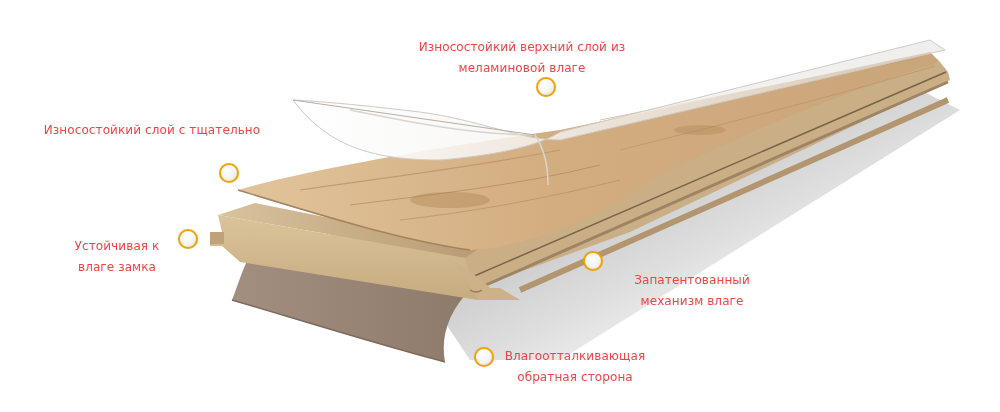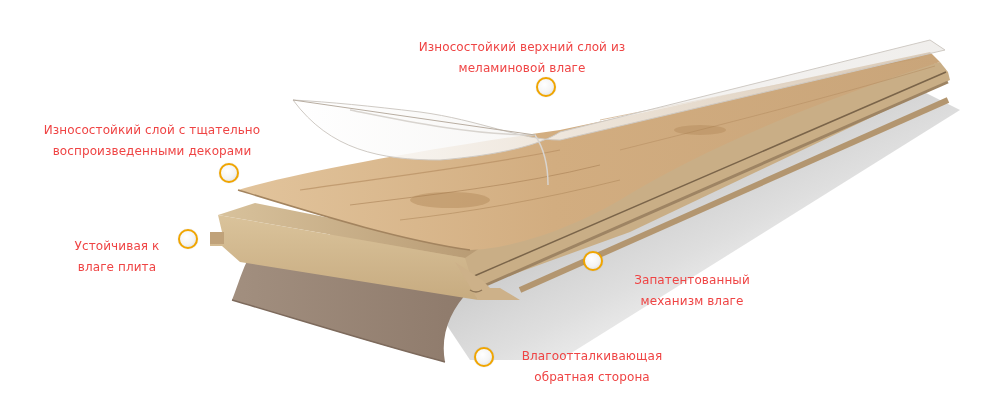--- a/index.html
+++ b/index.html
@@ -114,35 +114,34 @@
   </svg>
 
   <div class="label" style="left:372px; top:37px; width:300px;">
     <span>Износостойкий верхний слой из</span>
     <span>меламиновой влаге</span>
   </div>
   <div class="marker" style="left:536px; top:77px;"></div>
 
   <div class="label" style="left:2px; top:120px; width:300px;">
     <span>Износостойкий слой с тщательно</span>
-    <span>воспроизведенными декорами</span>
   </div>
   <div class="marker" style="left:219px; top:163px;"></div>
 
   <div class="label" style="left:52px; top:236px; width:130px;">
     <span>Устойчивая к</span>
-    <span>влаге плита</span>
+    <span>влаге замка</span>
   </div>
   <div class="marker" style="left:178px; top:229px;"></div>
 
   <div class="label" style="left:607px; top:270px; width:170px;">
     <span>Запатентованный</span>
     <span>механизм влаге</span>
   </div>
   <div class="marker" style="left:583px; top:251px;"></div>
 
-  <div class="label" style="left:497px; top:346px; width:190px;">
+  <div class="label" style="left:480px; top:346px; width:190px;">
     <span>Влагоотталкивающая</span>
     <span>обратная сторона</span>
   </div>
   <div class="marker" style="left:474px; top:347px;"></div>
 
 </div>
 
 </body></html>

